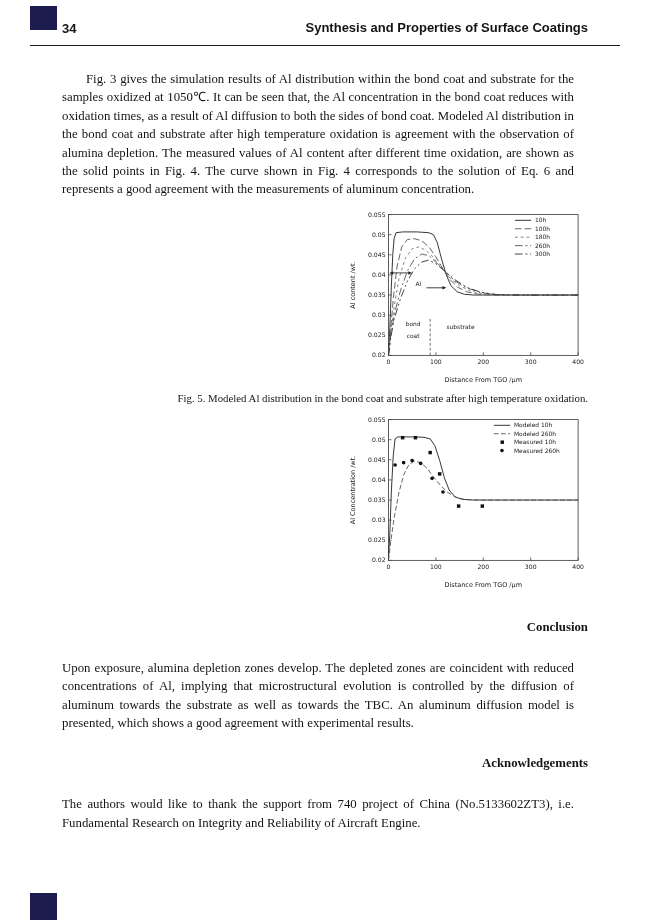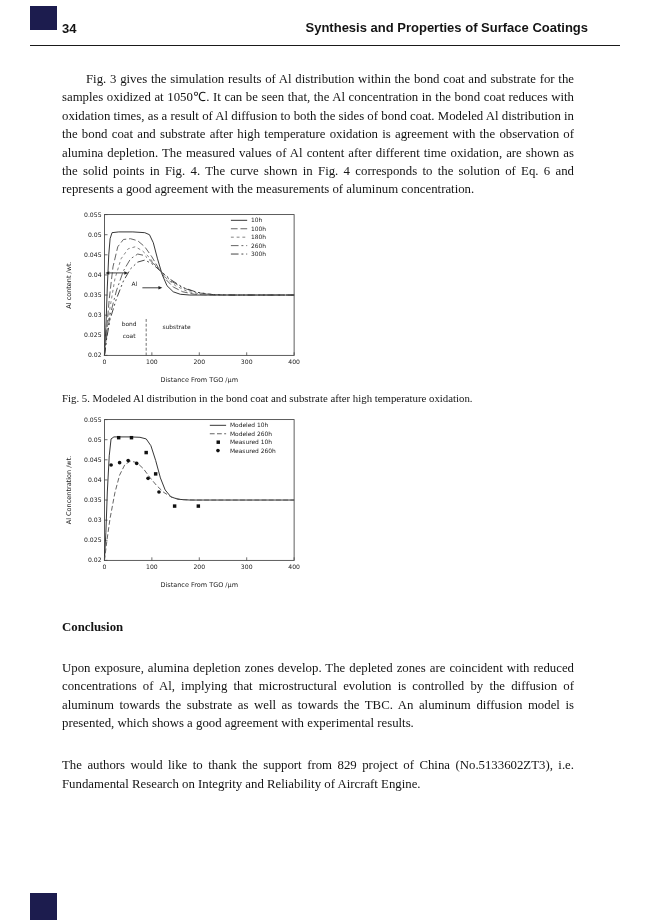--- a/index.html
+++ b/index.html
@@ -14,24 +14,24 @@
   .content { padding:20px 62px 0 62px; }
   .header {
     position:relative; height:18px;
     font-family:"Liberation Sans", sans-serif; font-weight:bold; font-size:13px;
   }
   .pagenum { position:absolute; left:0; top:1px; }
   .htitle { text-align:right; }
   .hrule { height:0; border-bottom:1.4px solid #1a1a1a; margin:7px -32px 0 -32px; }
   .para { font-size:12.8px; line-height:18.4px; text-align:justify; margin:24px 14px 0 0; }
   .para.indent { text-indent:24px; }
-  .figure { text-align:left; margin-top:6px; }
+  .figure { text-align:right; margin-top:6px; }
   .figure .chart { display:inline-block; line-height:0; }
   .caption { font-size:10.8px; margin-top:1px; }
-  .heading { font-size:12.8px; font-weight:bold; margin:24px 0 0 0; }
+  .heading { font-size:12.8px; font-weight:bold; margin:24px 0 0 0;text-align:right; }
   svg { display:block; }
 </style>
 </head>
 <body>
 
 <div class="page">
   <div class="scan-mark top"></div>
   <div class="scan-mark bottom"></div>
 
   <div class="content">
@@ -156,16 +156,17 @@
             <rect x="161" y="31.8" width="3.6" height="3.6" fill="#111"></rect>
             <text x="175" y="35.7" fill="#1a1a1a" font-family="&quot;DejaVu Sans&quot;, sans-serif" font-size="6.2">Measured 10h</text>
             <circle cx="162.5" cy="42.400000000000006" r="1.9" fill="#111"></circle>
             <text x="175" y="44.50000000000001" fill="#1a1a1a" font-family="&quot;DejaVu Sans&quot;, sans-serif" font-size="6.2">Measured 260h</text>
           </svg></div>
     </div>
 
     <div class="heading">Conclusion</div>
     <p class="para">Upon exposure, alumina depletion zones develop. The depleted zones are coincident with reduced concentrations of Al, implying that microstructural evolution is controlled by the diffusion of aluminum towards the substrate as well as towards the TBC. An aluminum diffusion model is presented, which shows a good agreement with experimental results.</p>
 
-    <p class="para">The authors would like to thank the support from 829 project of China (No.5133602ZT3), i.e. Fundamental Research on Integrity and Reliability of Aircraft Engine.</p>
+    <div class="heading">Acknowledgements</div>
+    <p class="para">The authors would like to thank the support from 740 project of China (No.5133602ZT3), i.e. Fundamental Research on Integrity and Reliability of Aircraft Engine.</p>
 
   </div>
 </div>
 
 </body></html>

